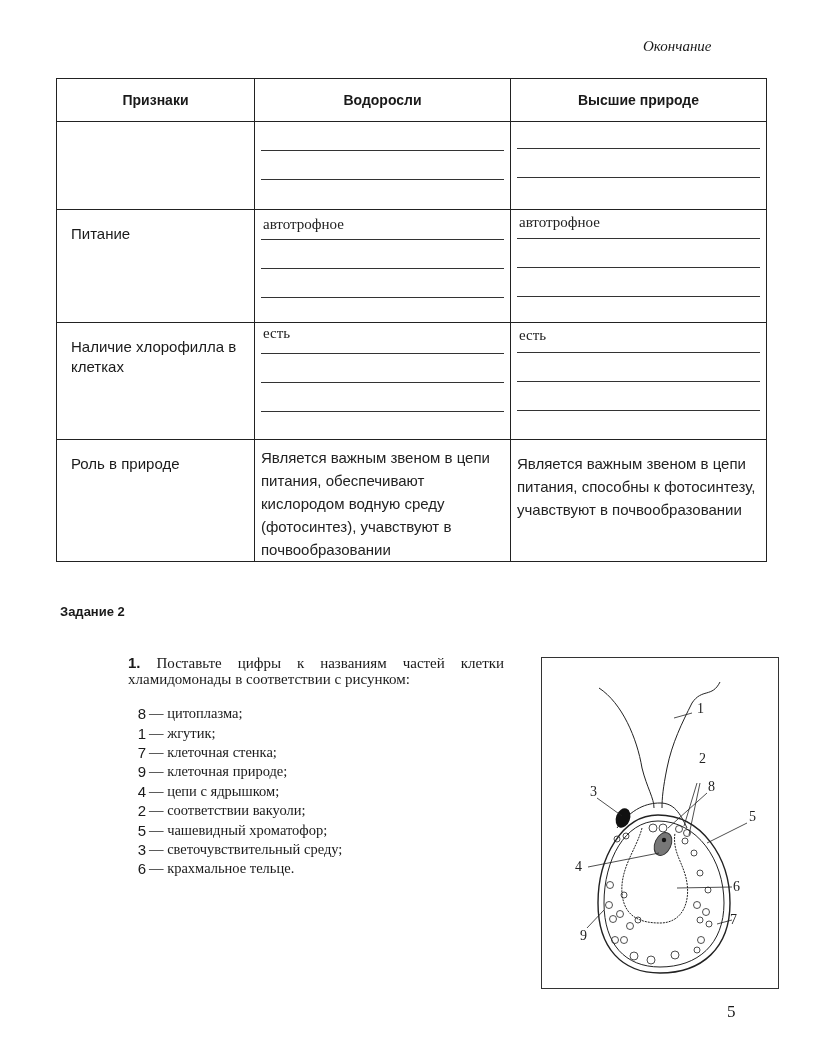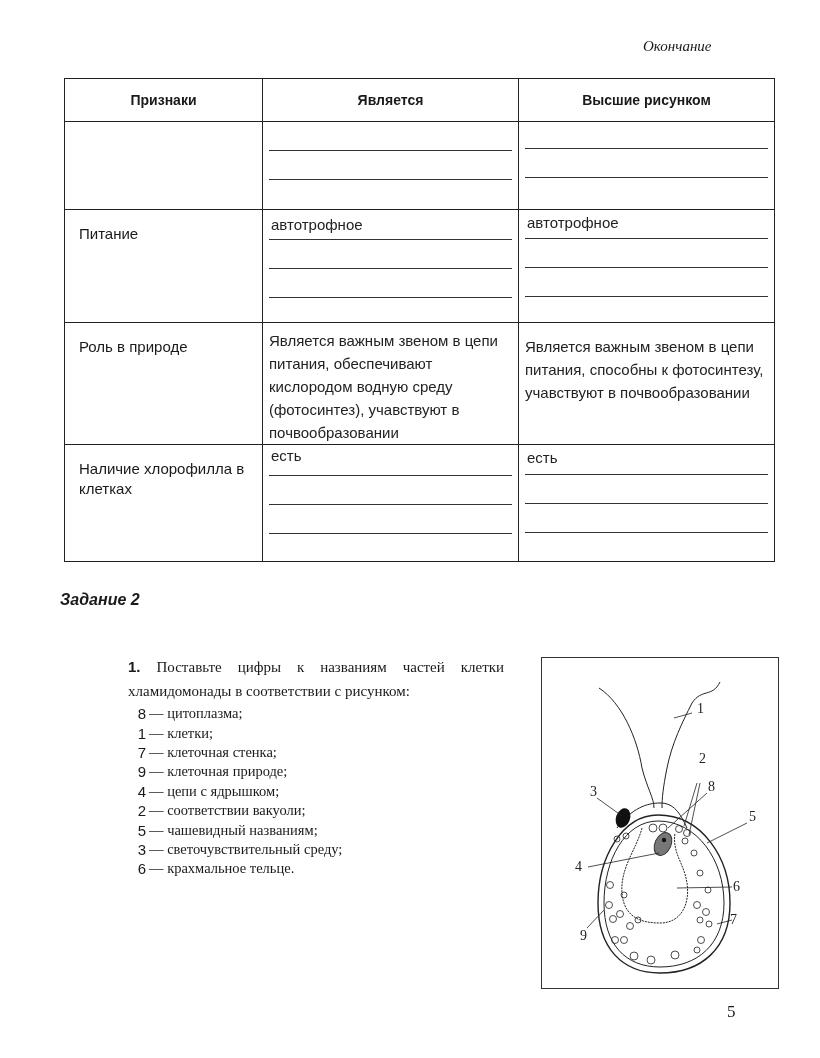--- a/index.html
+++ b/index.html
@@ -1,29 +1,29 @@
 <!DOCTYPE html>
 <html><head>
 <meta charset="utf-8">
 <style>
   html, body { margin: 0; padding: 0; background: #ffffff; }
   body { width: 820px; height: 1058px; position: relative; overflow: hidden; font-family: "DejaVu Serif", serif; color: #1a1a1a; }
   .abs { position: absolute; }
   .continuation { left: 643px; top: 38px; font-style: italic; font-size: 15px; font-family: "Liberation Serif", serif; }
-  table.tbl { position: absolute; left: 64px; top: 78px; width: 710px; border-collapse: collapse; table-layout: fixed; }
+  table.tbl { position: absolute; left: 56px; top: 78px; width: 710px; border-collapse: collapse; table-layout: fixed; }
   table.tbl td, table.tbl th { border: 1.5px solid #222; vertical-align: top; padding: 0; }
   table.tbl th { height: 42px; font-family: "Liberation Sans", sans-serif; font-weight: bold; font-size: 14px; vertical-align: middle; text-align: center; }
   col.c1 { width: 198px; } col.c2 { width: 256px; } col.c3 { width: 256px; }
   .rowlabel { font-family: Liberation Sans, sans-serif; font-size: 15px; padding: 14px 0 0 14px; line-height: 20px; }
   .cell { position: relative; }
   .line { position: absolute; left: 6px; right: 6px; height: 0; border-top: 1px solid #333; }
-  .answer { position: absolute; left: 8px; font-family: Liberation Sans, sans-serif; font-size: 15px; color: #222; }
+  .answer { position: absolute; left: 8px; font-family: Liberation Serif, serif; font-size: 15px; color: #222; }
   .role { font-family: "Liberation Sans", sans-serif; font-size: 15px; line-height: 23px; padding: 6px 4px 0 6px; color: #222; }
-  .task-title { left: 60px; top: 591px; font-family: "Liberation Sans", sans-serif; font-weight: bold; font-size: 16px; font-style: italic; }
-  .instr { left: 128px; top: 655px; width: 376px; font-family: "Liberation Serif", serif; font-size: 15px; line-height: 24px; text-align: justify; }
+  .task-title { left: 60px; top: 604px; font-family: "Liberation Sans", sans-serif; font-weight: bold; font-size: 13px; }
+  .instr { left: 128px; top: 655px; width: 376px; font-family: "Liberation Serif", serif; font-size: 15px; line-height: 16px; text-align: justify; }
   .instr .num { font-family: "Liberation Sans", sans-serif; font-weight: bold; }
   .items { left: 134px; top: 704px; font-family: "Liberation Serif", serif; font-size: 14.5px; }
   .item { height: 19.4px; display: flex; align-items: center; }
   .item .n { font-family: "Liberation Sans", sans-serif; font-size: 15px; width: 12px; text-align: right; margin-right: 3px; }
   .fig { left: 541px; top: 657px; width: 236px; height: 330px; border: 1.5px solid #333; background: #fff; }
   .pagenum { left: 727px; top: 1002px; font-family: "Liberation Serif", serif; font-size: 17px; }
 </style>
 </head>
 <body>
 
@@ -31,22 +31,22 @@
 
 <table class="tbl">
   <colgroup>
       <col class="c1">
       <col class="c2">
       <col class="c3">
     </colgroup>
   <tbody>
       <tr>
     <th>Признаки</th>
-    <th>Является</th>
-    <th>Высшие рисунком</th>
+    <th>Водоросли</th>
+    <th>Высшие природе</th>
   </tr>
   <tr style="height:88px">
     <td>
           <div class="rowlabel"></div>
         </td>
     <td class="cell">
       <div class="line" style="top:28px"></div>
       <div class="line" style="top:57px"></div>
     </td>
     <td class="cell">
@@ -64,86 +64,86 @@
       <div class="line" style="top:58px"></div>
       <div class="line" style="top:87px"></div>
     </td>
     <td class="cell">
       <span class="answer" style="top:4px">автотрофное</span>
       <div class="line" style="top:28px"></div>
       <div class="line" style="top:57px"></div>
       <div class="line" style="top:86px"></div>
     </td>
   </tr>
-  <tr style="height:114px">
-    <td>
-          <div class="rowlabel">Роль в природе</div>
-        </td>
-    <td>
-          <div class="role">Является важным звеном в цепи питания, обеспечивают кислородом водную среду (фотосинтез), учавствуют в почвообразовании</div>
-        </td>
-    <td>
-          <div class="role" style="padding-top:12px">Является важным звеном в цепи питания, способны к фотосинтезу, учавствуют в почвообразовании</div>
-        </td>
-  </tr>
   <tr style="height:117px">
     <td>
           <div class="rowlabel">Наличие хлорофилла в клетках</div>
         </td>
     <td class="cell">
       <span class="answer" style="top:2px">есть</span>
       <div class="line" style="top:30px"></div>
       <div class="line" style="top:59px"></div>
       <div class="line" style="top:88px"></div>
     </td>
     <td class="cell">
       <span class="answer" style="top:4px">есть</span>
       <div class="line" style="top:29px"></div>
       <div class="line" style="top:58px"></div>
       <div class="line" style="top:87px"></div>
     </td>
   </tr>
+  <tr style="height:114px">
+    <td>
+          <div class="rowlabel">Роль в природе</div>
+        </td>
+    <td>
+          <div class="role">Является важным звеном в цепи питания, обеспечивают кислородом водную среду (фотосинтез), учавствуют в почвообразовании</div>
+        </td>
+    <td>
+          <div class="role" style="padding-top:12px">Является важным звеном в цепи питания, способны к фотосинтезу, учавствуют в почвообразовании</div>
+        </td>
+  </tr>
 </tbody>
   </table>
 
 <div class="abs task-title">Задание 2</div>
 
 <div class="abs instr">
   <span class="num">1.</span>
   <span>Поставьте цифры к названиям частей клетки хламидомонады в соответствии с рисунком:</span>
 </div>
 
 <div class="abs items">
   <div class="item">
       <span class="n">8</span>
       <span>— цитоплазма;</span>
     </div>
   <div class="item">
       <span class="n">1</span>
-      <span>— клетки;</span>
+      <span>— жгутик;</span>
     </div>
   <div class="item">
       <span class="n">7</span>
       <span>— клеточная стенка;</span>
     </div>
   <div class="item">
       <span class="n">9</span>
       <span>— клеточная природе;</span>
     </div>
   <div class="item">
       <span class="n">4</span>
       <span>— цепи с ядрышком;</span>
     </div>
   <div class="item">
       <span class="n">2</span>
       <span>— соответствии вакуоли;</span>
     </div>
   <div class="item">
       <span class="n">5</span>
-      <span>— чашевидный названиям;</span>
+      <span>— чашевидный хроматофор;</span>
     </div>
   <div class="item">
       <span class="n">3</span>
       <span>— светочувствительный среду;</span>
     </div>
   <div class="item">
       <span class="n">6</span>
       <span>— крахмальное тельце.</span>
     </div>
 </div>

